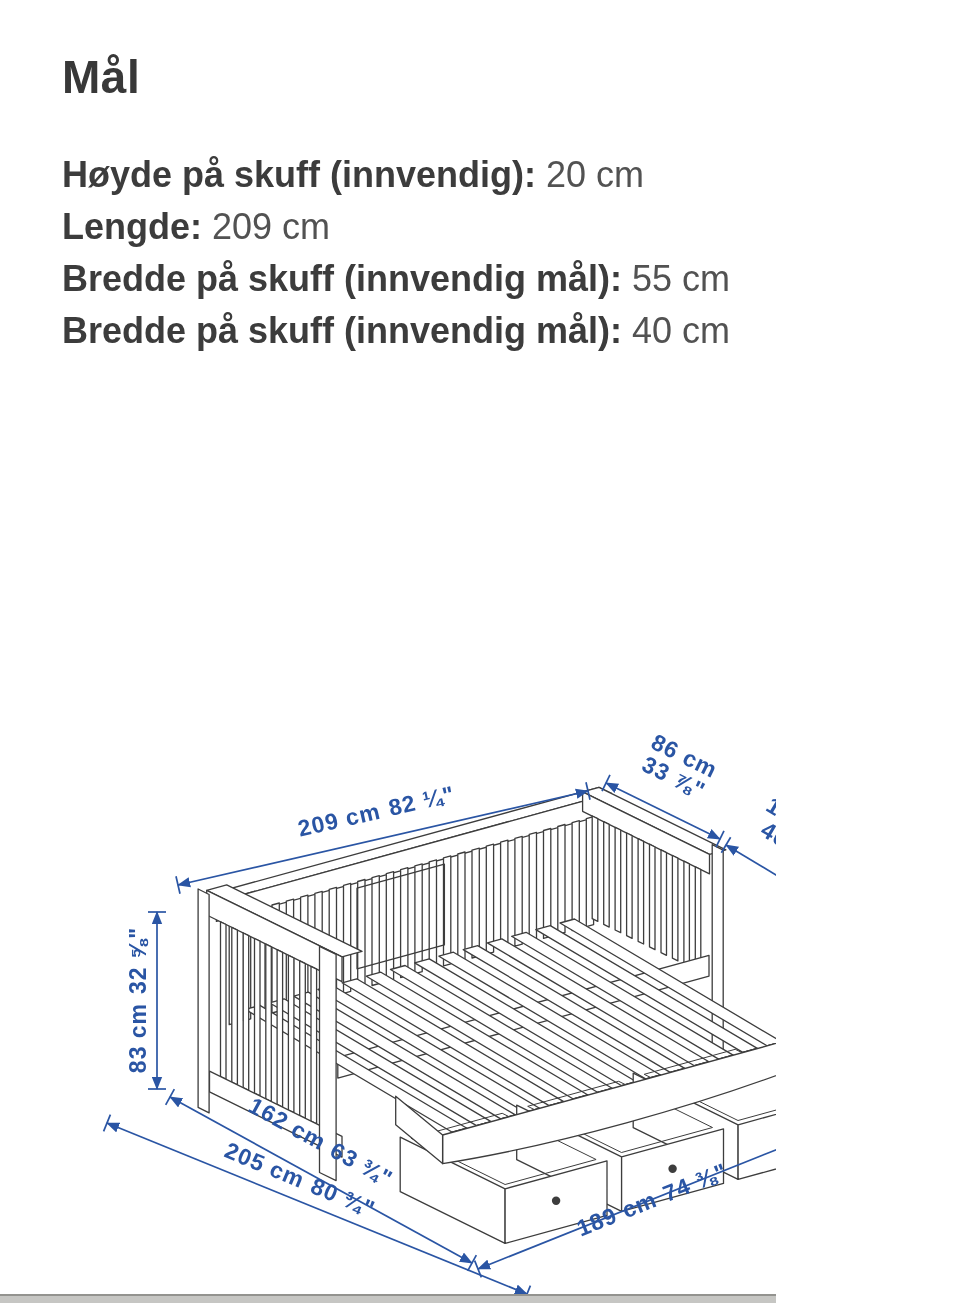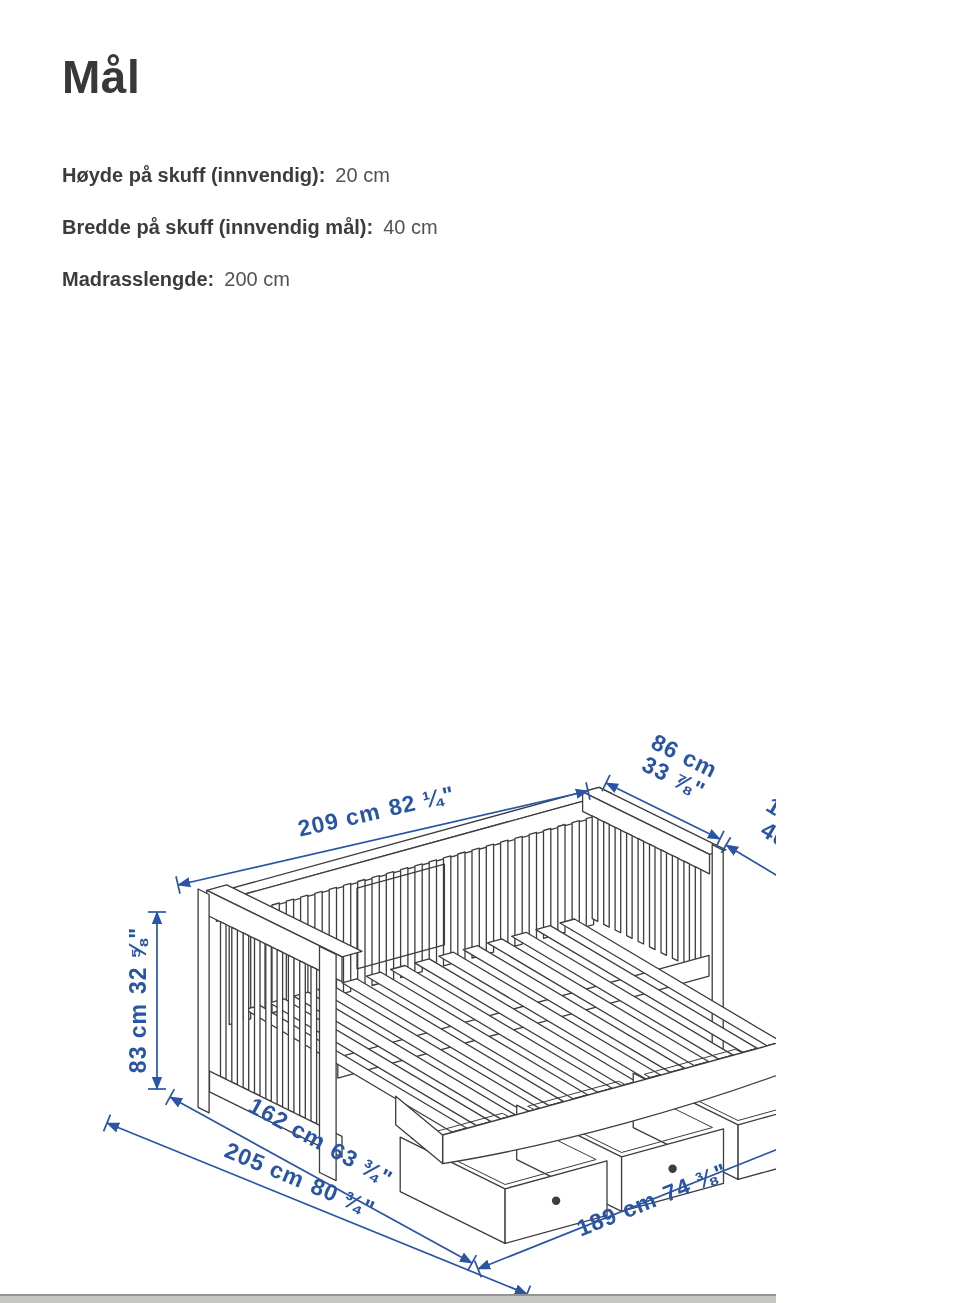--- a/index.html
+++ b/index.html
@@ -1,39 +1,40 @@
 <!DOCTYPE html>
 <html><head>
 <meta charset="utf-8">
 <style>
   html,body{margin:0;padding:0;background:#fff;}
   .page{position:relative;width:776px;height:1303px;overflow:hidden;background:#fff;
         font-family:"Liberation Sans",sans-serif;}
   .title{position:absolute;left:62px;top:50px;margin:0;font-size:46px;font-weight:700;
          color:#383838;letter-spacing:.5px;}
   .specs{position:absolute;left:62px;top:160px;margin:0;padding:0;list-style:none;}
-  .specs li{font-size:20px;line-height:30px;margin-bottom:22px;color:#4a4a4a;white-space:nowrap;}
+  .specs li{font-size:36px;line-height:30px;margin-bottom:22px;color:#4a4a4a;white-space:nowrap;}
   .specs .lab{font-weight:700;color:#3c3c3c;margin-right:10px;}
   .specs .val{font-weight:400;color:#525252;}
   svg.diagram{position:absolute;left:0;top:700px;}
   #bed path{vector-effect:non-scaling-stroke;}
   .bottombar{position:absolute;left:0;bottom:0;width:960px;height:9px;background:#c6c6c3;
              border-top:2px solid #93938f;box-sizing:border-box;}
 </style>
 </head>
 <body>
 
 <div class="page">
 
   <h2 class="title">Mål</h2>
 
   <ul class="specs">
     <li><span class="lab">Høyde på skuff (innvendig):</span><span class="val">20 cm</span></li>
+    <li><span class="lab">Lengde:</span><span class="val">209 cm</span></li>
+    <li><span class="lab">Bredde på skuff (innvendig mål):</span><span class="val">55 cm</span></li>
     <li><span class="lab">Bredde på skuff (innvendig mål):</span><span class="val">40 cm</span></li>
-    <li><span class="lab">Madrasslengde:</span><span class="val">200 cm</span></li>
   </ul>
 
   <svg class="diagram" width="960" height="594" viewBox="0 703 960 594">
     <defs>
       <marker id="arr" viewBox="0 0 10 8" refX="9.3" refY="4" markerWidth="13" markerHeight="11" markerUnits="userSpaceOnUse" orient="auto-start-reverse">
         <path d="M0 0L10 4L0 8Z" fill="#2a55a4"></path>
       </marker>
     </defs>
 
     <g id="bed" fill="#ffffff" stroke="#3d3d3d" stroke-width="1.3" stroke-linejoin="round">

